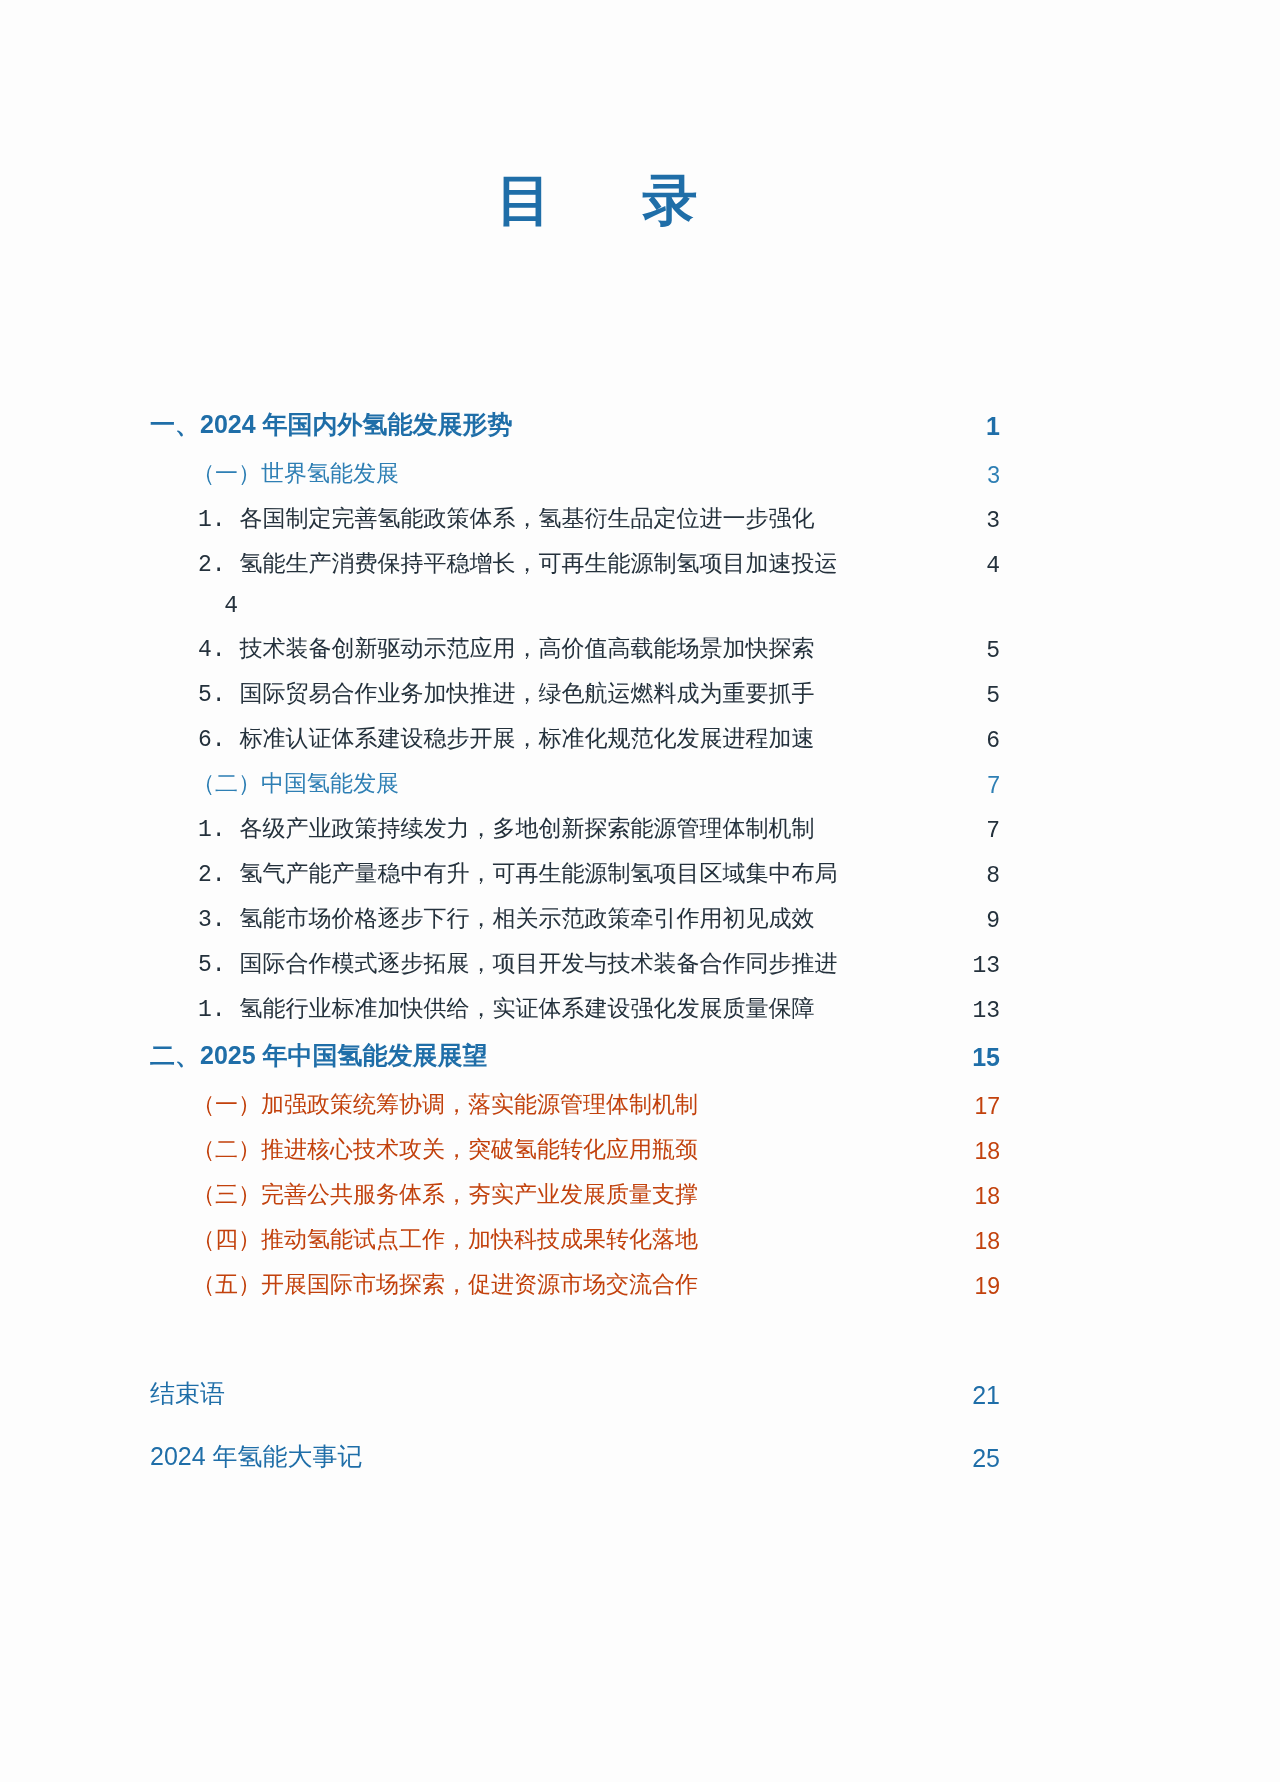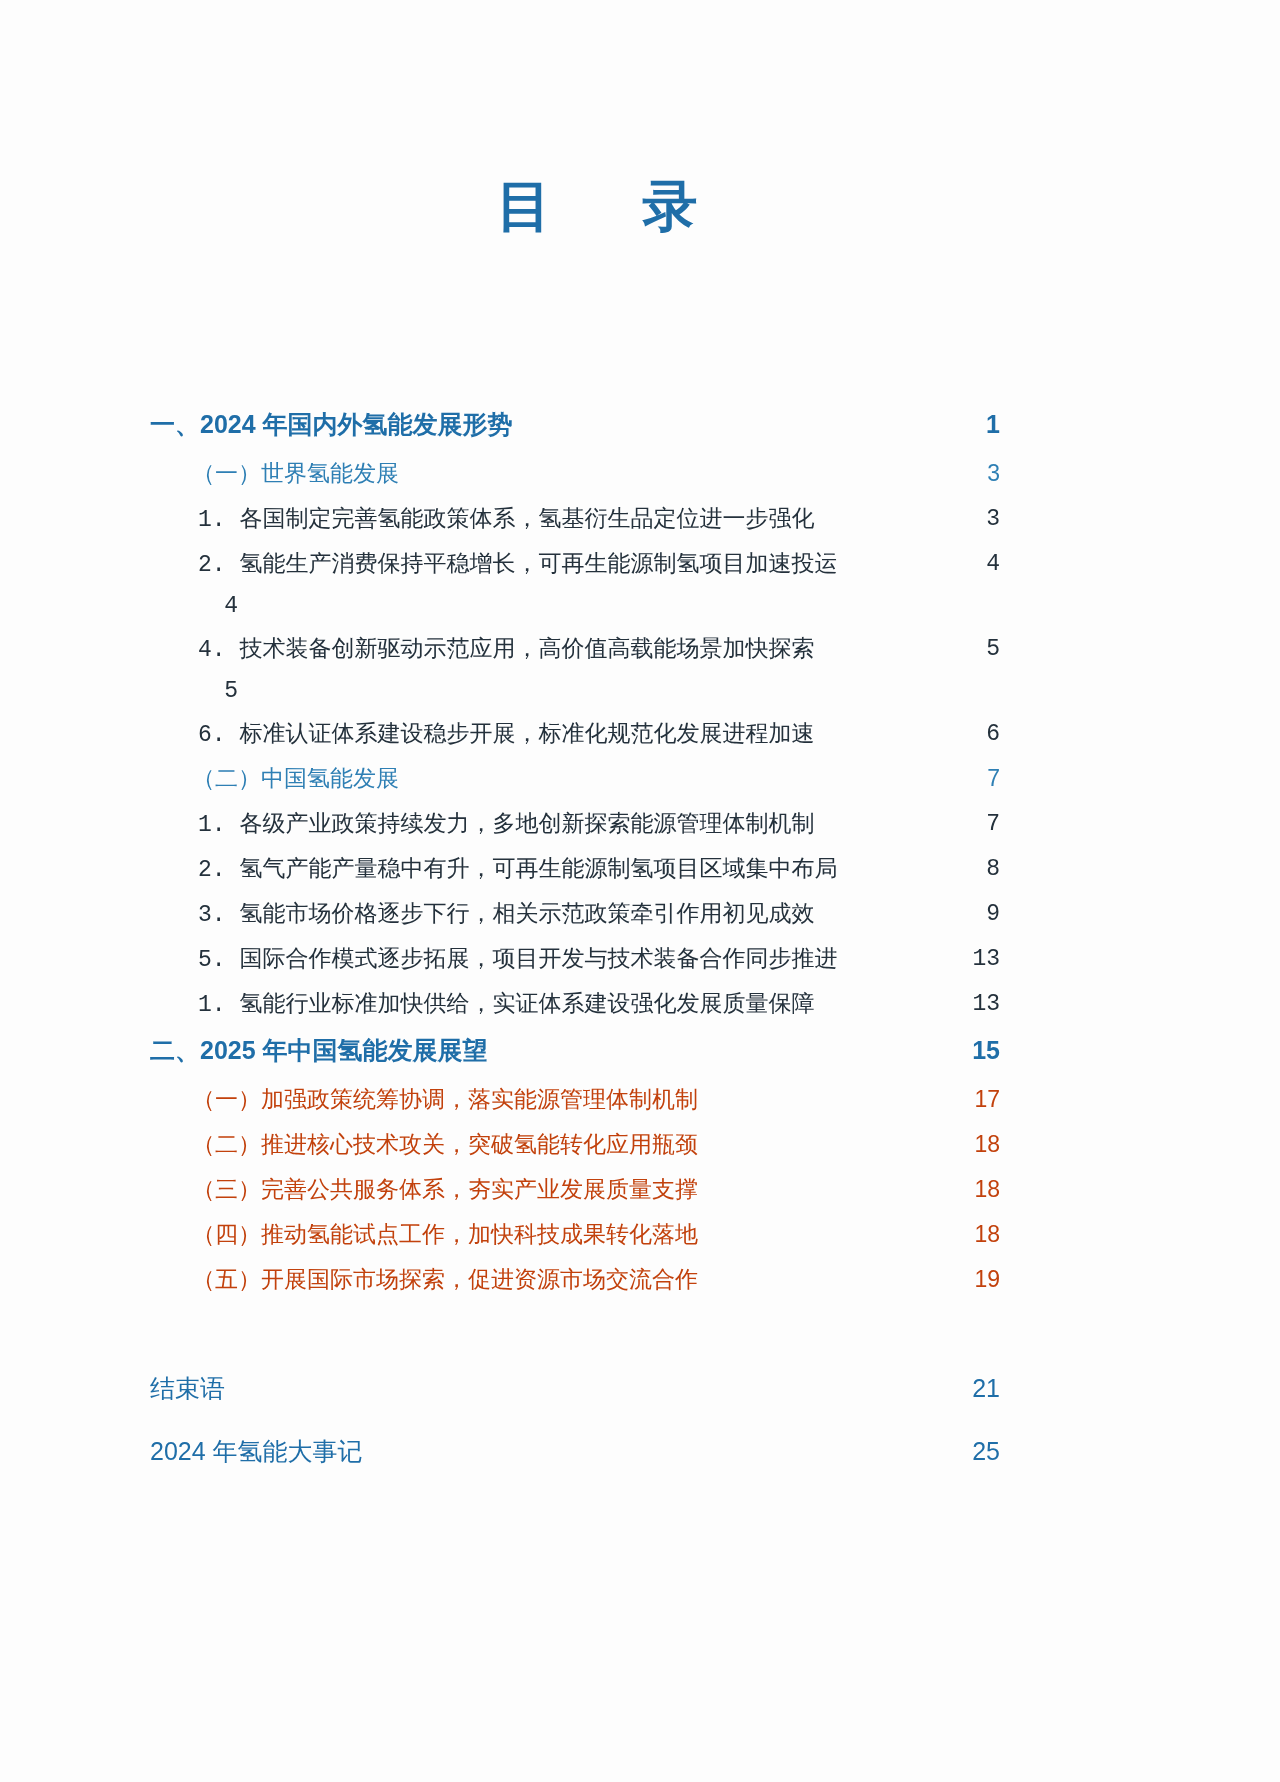--- a/index.html
+++ b/index.html
@@ -10,39 +10,39 @@
   .page {
     position: relative;
     width: 1280px;
     height: 1782px;
     background: #fdfdfd;
     font-family: "Liberation Serif", "DejaVu Serif", serif;
     overflow: hidden;
   }
   .toc-title {
     position: absolute;
-    top: 170px;
+    top: 164px;
     left: 0;
     width: 1212px;
     text-align: center;
     font-family: "Liberation Sans", sans-serif;
     font-weight: bold;
     font-size: 55px;
     letter-spacing: 18px;
     color: #1f6ea8;
   }
   .toc-body {
     position: absolute;
     top: 400px;
     left: 150px;
     width: 850px;
   }
   .row {
     display: flex;
-    align-items: center;
+    align-items: flex-end;
     justify-content: space-between;
     color: #1f6ea8;
     white-space: nowrap;
   }
   .row .label {
     display: block;
   }
   .row .page-num {
     display: block;
     text-align: right;
@@ -119,20 +119,21 @@
       <span class="page-num">4</span>
     </div>
     <div class="row lvl-3">
       <span class="page-num">4</span>
     </div>
     <div class="row lvl-3">
       <span class="label">4. 技术装备创新驱动示范应用，高价值高载能场景加快探索</span>
       <span class="page-num">5</span>
     </div>
     <div class="row lvl-3">
+      <span class="label">5. 国际贸易合作业务加快推进，绿色航运燃料成为重要抓手</span>
       <span class="page-num">5</span>
     </div>
     <div class="row lvl-3">
       <span class="label">6. 标准认证体系建设稳步开展，标准化规范化发展进程加速</span>
       <span class="page-num">6</span>
     </div>
 
     <div class="row lvl-2">
       <span class="label">（二）中国氢能发展</span>
       <span class="page-num">7</span>

